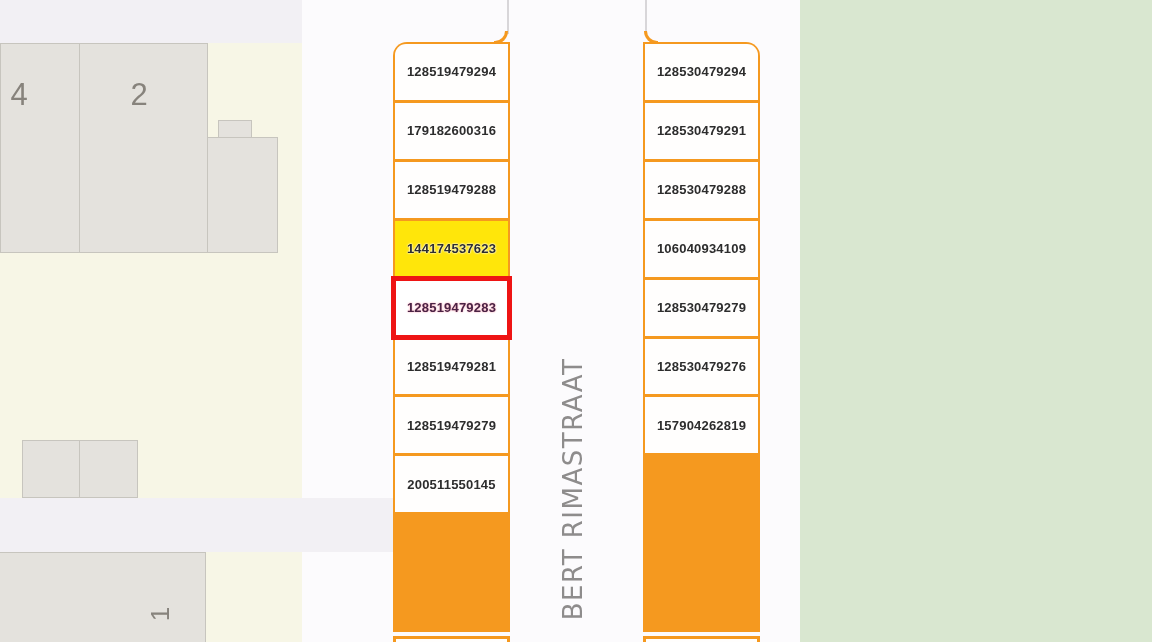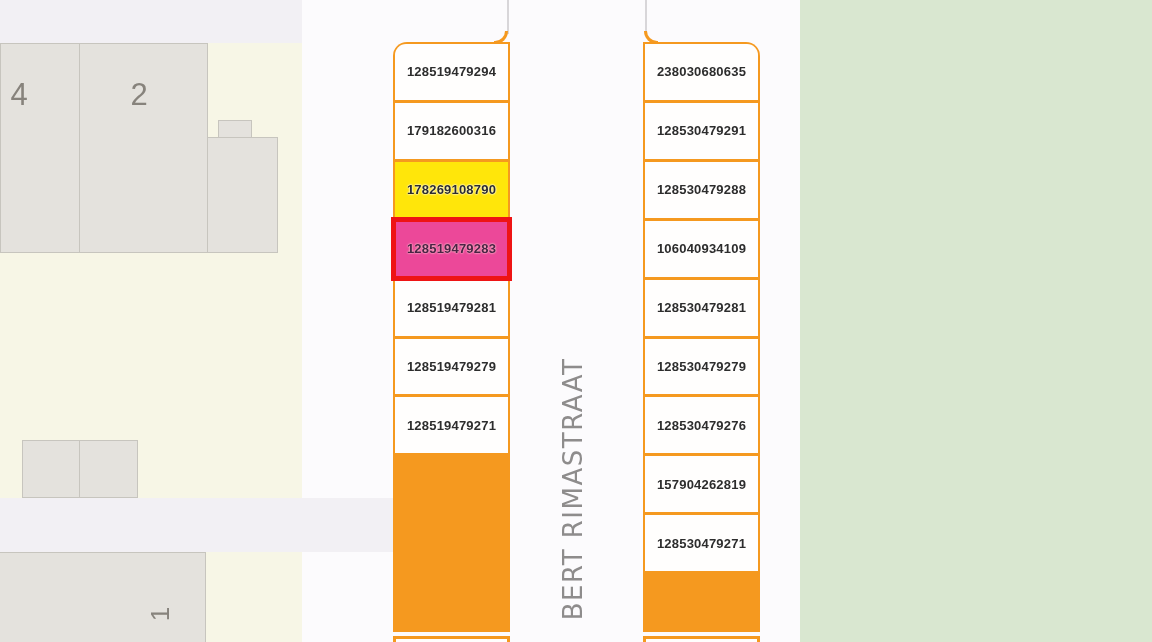--- a/index.html
+++ b/index.html
@@ -58,21 +58,21 @@
     justify-content: center;
     font-size: 13px;
     font-weight: bold;
     letter-spacing: 0.2px;
     color: #2d2d2d;
     text-shadow: 0 0 2px #ffffff, 0 0 2px #ffffff;
     font-family: "Liberation Sans", sans-serif;
   }
   .bay-cell.hl { background: #ffe60a; }
   .bay-cell.sel {
-    background: #ec4899;
+    background: #ffffff;
     outline: 5px solid #ee1414;
     outline-offset: -1px;
     position: relative;
     z-index: 5;
     color: #4a2345;
     text-shadow: 0 0 2px #ffb3c0, 0 0 2px #ffd4dc;
   }
 
   .bay-cell-partial {
     width: 117px;
@@ -144,37 +144,36 @@
 
   <div class="abs road-edge-line" style="left:507px; top:0; height:34px;"></div>
   <div class="abs road-edge-line" style="left:645px; top:0; height:34px;"></div>
 
   <div class="abs bay-outline-curve left"></div>
   <div class="abs bay-outline-curve right"></div>
 
   <div class="abs bay-column left">
     <div class="bay-cell">128519479294</div>
     <div class="bay-cell">179182600316</div>
-    <div class="bay-cell hl">178269108790</div>
+    <div class="bay-cell">128519479288</div>
+    <div class="bay-cell hl">144174537623</div>
     <div class="bay-cell sel">128519479283</div>
     <div class="bay-cell">128519479281</div>
     <div class="bay-cell">128519479279</div>
-    <div class="bay-cell">128519479271</div>
+    <div class="bay-cell">200511550145</div>
   </div>
 
   <div class="abs bay-column right">
-    <div class="bay-cell">238030680635</div>
+    <div class="bay-cell">128530479294</div>
     <div class="bay-cell">128530479291</div>
     <div class="bay-cell">128530479288</div>
     <div class="bay-cell">106040934109</div>
-    <div class="bay-cell">128530479281</div>
     <div class="bay-cell">128530479279</div>
     <div class="bay-cell">128530479276</div>
     <div class="bay-cell">157904262819</div>
-    <div class="bay-cell">128530479271</div>
   </div>
 
   <div class="abs bay-cell-partial" style="left:393px;"></div>
   <div class="abs bay-cell-partial" style="left:643px;"></div>
 
   <div class="abs street-name">BERT RIMASTRAAT</div>
 
 </div>
 
 </body></html>

